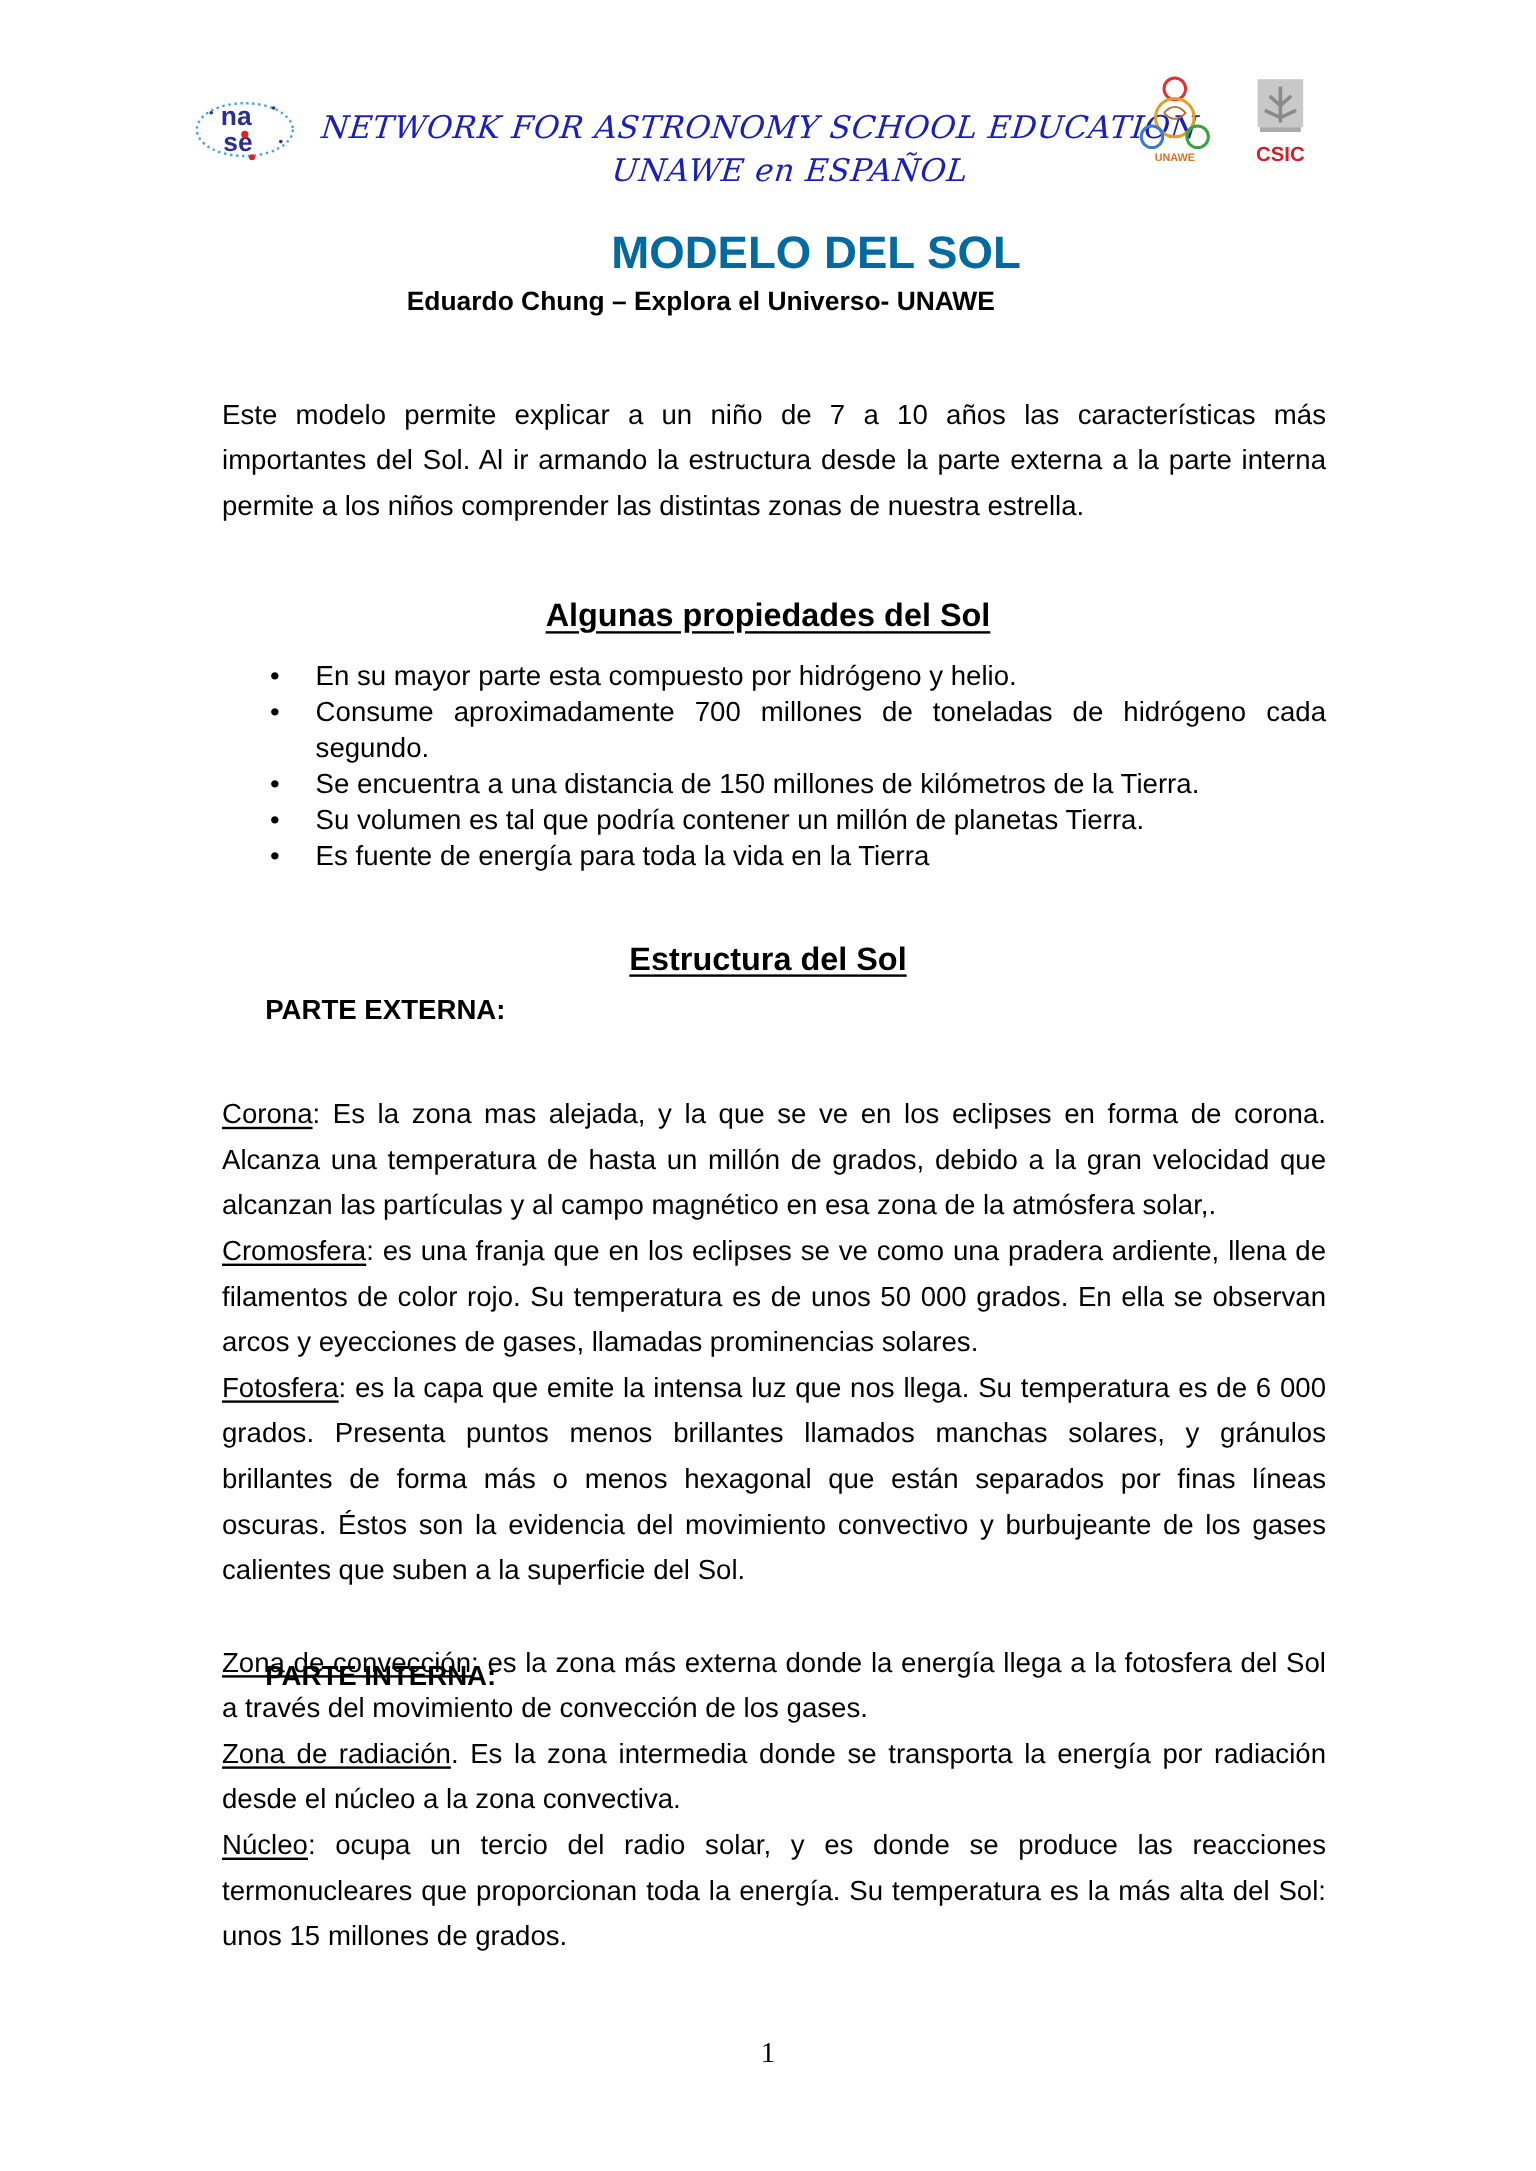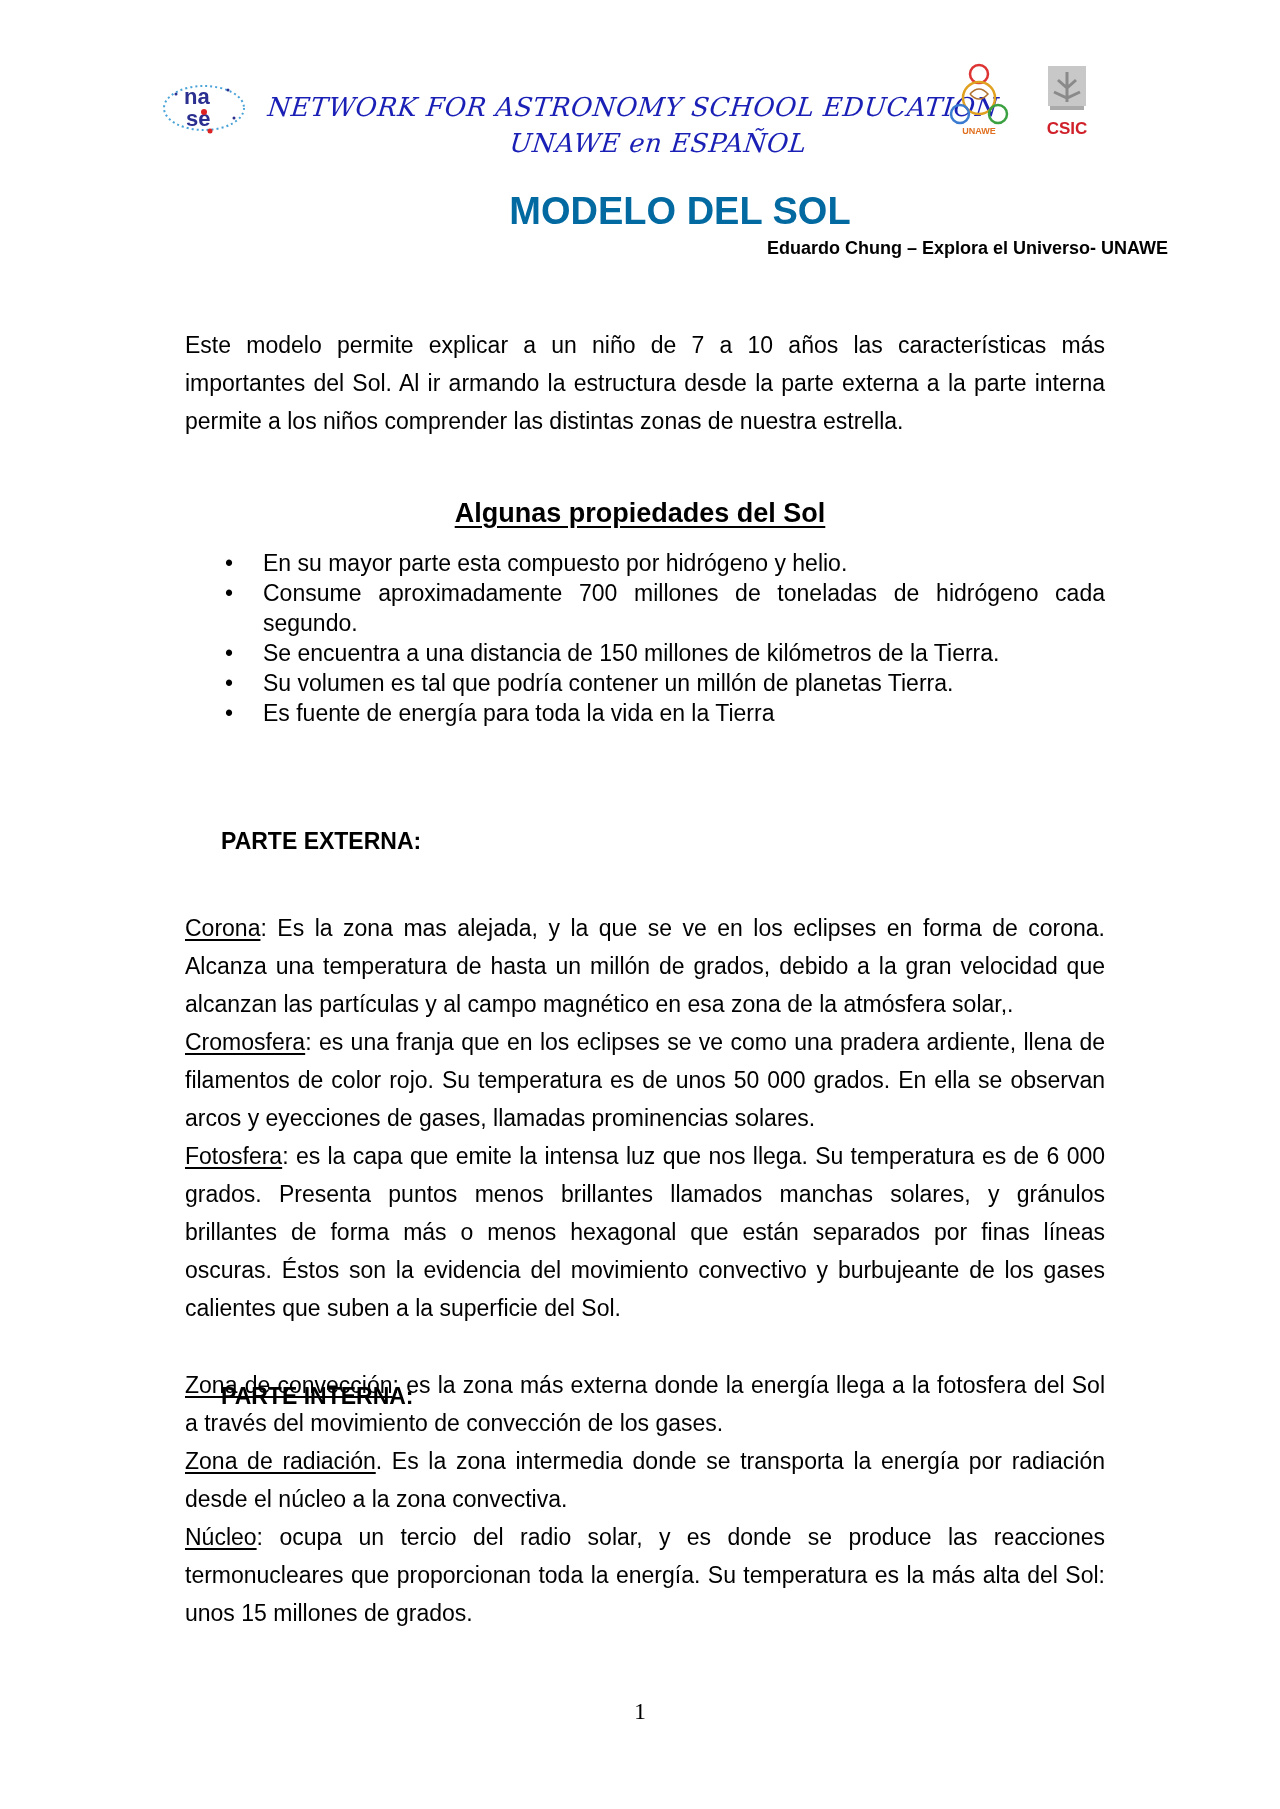--- a/index.html
+++ b/index.html
@@ -11,22 +11,22 @@
     .logo-nase { position: absolute; left: 162px; top: 76px; width: 84px; height: 60px; }
     .header-line1 { position: absolute; left: 268px; top: 92px; font-family: "DejaVu Serif", serif;
       font-style: italic; color: #1a1fb5; font-size: 26px; letter-spacing: 0.5px; transform: skewX(-6deg); white-space: nowrap; }
     .header-line2 { position: absolute; left: 510px; top: 128px; font-family: "DejaVu Serif", serif;
       font-style: italic; color: #1a1fb5; font-size: 26px; letter-spacing: 0.5px; transform: skewX(-6deg); white-space: nowrap; }
     .logo-unawe { position: absolute; left: 948px; top: 62px; width: 62px; height: 76px; }
     .logo-csic { position: absolute; left: 1040px; top: 62px; width: 54px; height: 78px; }
 
     .title { position: absolute; left: 0; width: 1280px; top: 190px; text-align: center;
       color: #0369a1; font-weight: bold; font-size: 38px; padding-left: 40px; }
-    .subtitle { position: absolute; left: 0; width: 1168px; top: 238px; text-align: right;
-      font-weight: bold; font-size: 18px; }
+    .subtitle { position: absolute; left: 0; width: 1168px; top: 238px; text-align: center;
+      font-weight: bold; font-size: 22px; }
 
     .body-text { position: absolute; left: 185px; width: 920px; font-size: 23px; line-height: 38px;
       text-align: justify; }
     .section-heading { position: absolute; left: 0; width: 1280px; text-align: center;
       font-weight: bold; font-size: 27px; text-decoration: underline; text-underline-offset: 4px; margin-top: 24px; }
     .sub-heading { position: absolute; left: 185px; font-weight: bold; font-size: 23px; margin-left: 36px; }
 
     ul.props { position: absolute; left: 185px; top: 548px; width: 920px; margin: 0; padding: 0; list-style: none; }
     ul.props li { position: relative; padding-left: 78px; font-size: 23px; line-height: 30px; text-align: justify; }
     ul.props li .bullet { position: absolute; left: 40px; top: 0; }
@@ -80,20 +80,21 @@
   <div class="section-heading" style="top:474px;">Algunas propiedades del Sol</div>
 
   <ul class="props">
     <li><span class="bullet">•</span><span>En su mayor parte esta compuesto por hidrógeno y helio.</span></li>
     <li><span class="bullet">•</span><span>Consume aproximadamente 700 millones de toneladas de hidrógeno cada segundo.</span></li>
     <li><span class="bullet">•</span><span>Se encuentra a una distancia de 150 millones de kilómetros de la Tierra.</span></li>
     <li><span class="bullet">•</span><span>Su volumen es tal que podría contener un millón de planetas Tierra.</span></li>
     <li><span class="bullet">•</span><span>Es fuente de energía para toda la vida en la Tierra</span></li>
   </ul>
 
+  <div class="section-heading" style="top:760px;">Estructura del Sol</div>
 
   <div class="sub-heading" style="top:828px;">PARTE EXTERNA:</div>
 
   <div class="body-text" style="top:886px;margin-top:23px;">
     <p class="para"><span class="term">Corona</span><span>: Es la zona mas alejada, y la que se ve en los eclipses en forma de corona. Alcanza una temperatura de hasta un millón de grados, debido a la gran velocidad que alcanzan las partículas y al campo magnético en esa zona de la atmósfera solar,.</span></p>
     <p class="para"><span class="term">Cromosfera</span><span>: es una franja que en los eclipses se ve como una pradera ardiente, llena de filamentos de color rojo. Su temperatura es de unos 50 000 grados. En ella se observan arcos y eyecciones de gases, llamadas prominencias solares.</span></p>
     <p class="para"><span class="term">Fotosfera</span><span>: es la capa que emite la intensa luz que nos llega. Su temperatura es de 6 000 grados. Presenta puntos menos brillantes llamados manchas solares, y gránulos brillantes de forma más o menos hexagonal que están separados por finas líneas oscuras. Éstos son la evidencia del movimiento convectivo y burbujeante de los gases calientes que suben a la superficie del Sol.</span></p>
   </div>
 
   <div class="sub-heading" style="top:1383px;">PARTE INTERNA:</div>

